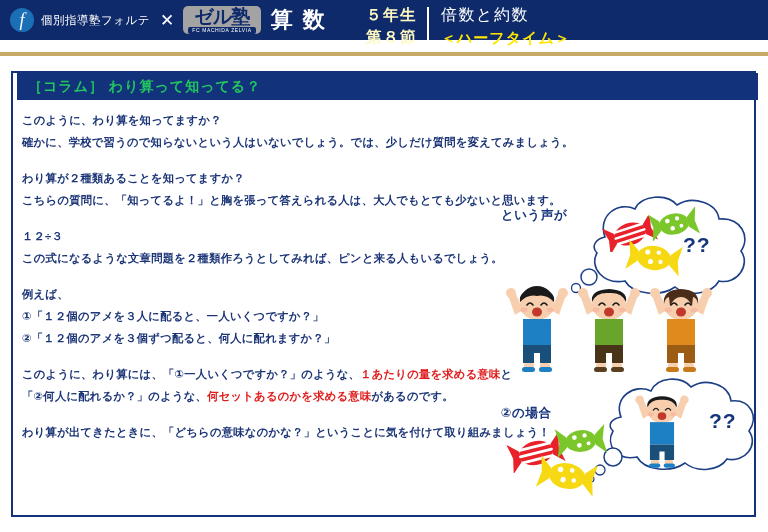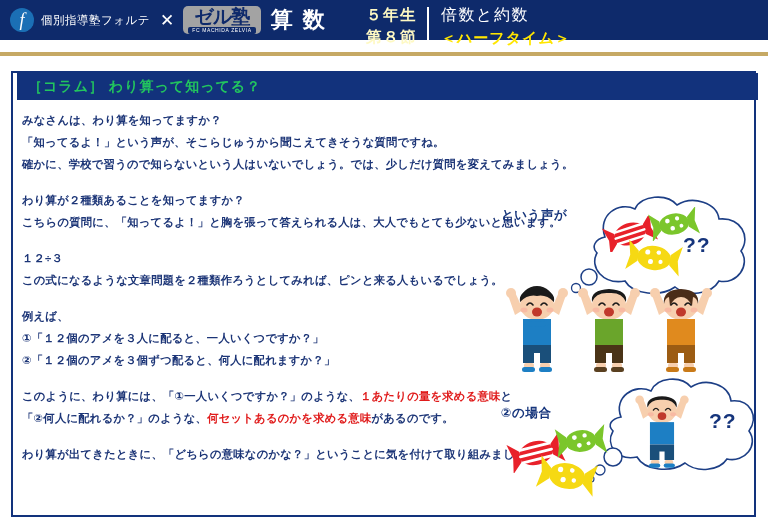--- a/index.html
+++ b/index.html
@@ -269,22 +269,21 @@
     </div>
   </div>
 </div>
 <div class="header-gold-rule"></div>
 
 <div class="panel">
 
   <div class="panel-title">［コラム］ わり算って知ってる？</div>
 
   <div class="body-text">
-    <p>みなさんは、わり算を知ってますか？</p>
-    <p>「知ってるよ！」という声が、そこらじゅうから聞こえてきそうな質問ですね。</p>
+    <p>このように、わり算を知ってますか？</p>
     <p>確かに、学校で習うので知らないという人はいないでしょう。では、少しだけ質問を変えてみましょう。</p>
     <div class="gap"></div>
     <p>わり算が２種類あることを知ってますか？</p>
     <p>こちらの質問に、「知ってるよ！」と胸を張って答えられる人は、大人でもとても少ないと思います。</p>
     <div class="gap"></div>
     <p>１２÷３</p>
     <p>この式になるような文章問題を２種類作ろうとしてみれば、ピンと来る人もいるでしょう。</p>
     <div class="gap"></div>
     <p>例えば、</p>
     <p>①「１２個のアメを３人に配ると、一人いくつですか？」</p>

